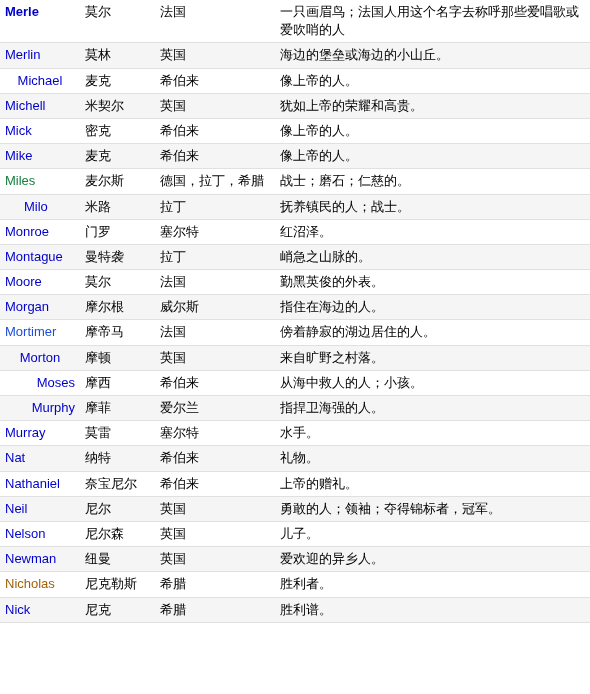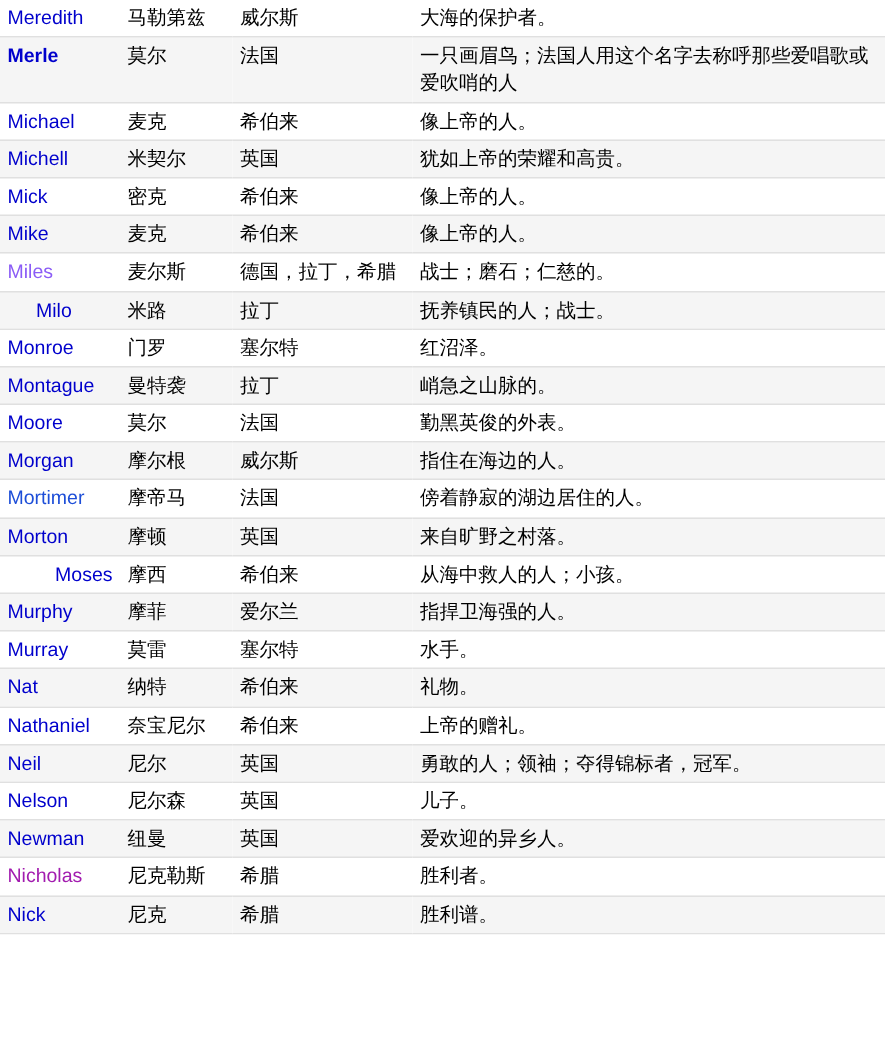--- a/index.html
+++ b/index.html
@@ -43,33 +43,33 @@
     td:nth-child(4) {
       color: #000;
     }
   </style>
 </head>
 <body>
 
 <table>
   <tbody id="table-body">
       <tr>
-      <td style="color:#0000cc; cursor:pointer;">Meredith</td>
-      <td>马勒第兹</td>
-      <td>威尔斯</td>
-      <td>大海的保护者。</td>
-    </tr>
-      <tr>
       <td style="color:#0000cc; cursor:pointer;font-weight:bold;">Merle</td>
       <td>莫尔</td>
       <td>法国</td>
       <td>一只画眉鸟；法国人用这个名字去称呼那些爱唱歌或爱吹哨的人</td>
     </tr>
       <tr>
-      <td style="color:#0000cc; cursor:pointer;">Michael</td>
+      <td style="color:#0000cc; cursor:pointer;">Merlin</td>
+      <td>莫林</td>
+      <td>英国</td>
+      <td>海边的堡垒或海边的小山丘。</td>
+    </tr>
+      <tr>
+      <td style="color:#0000cc; cursor:pointer;text-align:center;">Michael</td>
       <td>麦克</td>
       <td>希伯来</td>
       <td>像上帝的人。</td>
     </tr>
       <tr>
       <td style="color:#0000cc; cursor:pointer;">Michell</td>
       <td>米契尔</td>
       <td>英国</td>
       <td>犹如上帝的荣耀和高贵。</td>
     </tr>
@@ -79,21 +79,21 @@
       <td>希伯来</td>
       <td>像上帝的人。</td>
     </tr>
       <tr>
       <td style="color:#0000cc; cursor:pointer;margin-top:44px;">Mike</td>
       <td>麦克</td>
       <td>希伯来</td>
       <td>像上帝的人。</td>
     </tr>
       <tr>
-      <td style="color:#8b5cf6; cursor:pointer;">Miles</td>
+      <td style="color:#15803d; cursor:pointer;">Miles</td>
       <td>麦尔斯</td>
       <td>德国，拉丁，希腊</td>
       <td>战士；磨石；仁慈的。</td>
     </tr>
       <tr>
       <td style="color:#0000cc; cursor:pointer;padding-left:24px;">Milo</td>
       <td>米路</td>
       <td>拉丁</td>
       <td>抚养镇民的人；战士。</td>
     </tr>
@@ -121,33 +121,33 @@
       <td>威尔斯</td>
       <td>指住在海边的人。</td>
     </tr>
       <tr>
       <td style="color:#1d4ed8; cursor:pointer;">Mortimer</td>
       <td>摩帝马</td>
       <td>法国</td>
       <td>傍着静寂的湖边居住的人。</td>
     </tr>
       <tr>
-      <td style="color:#0000cc; cursor:pointer;">Morton</td>
+      <td style="color:#0000cc; cursor:pointer;text-align:center;">Morton</td>
       <td>摩顿</td>
       <td>英国</td>
       <td>来自旷野之村落。</td>
     </tr>
       <tr>
       <td style="color:#0000cc; cursor:pointer;text-align:right;">Moses</td>
       <td>摩西</td>
       <td>希伯来</td>
       <td>从海中救人的人；小孩。</td>
     </tr>
       <tr>
-      <td style="color:#0000cc; cursor:pointer;">Murphy</td>
+      <td style="color:#0000cc; cursor:pointer;text-align:right;">Murphy</td>
       <td>摩菲</td>
       <td>爱尔兰</td>
       <td>指捍卫海强的人。</td>
     </tr>
       <tr>
       <td style="color:#0000cc; cursor:pointer;">Murray</td>
       <td>莫雷</td>
       <td>塞尔特</td>
       <td>水手。</td>
     </tr>
@@ -175,21 +175,21 @@
       <td>英国</td>
       <td>儿子。</td>
     </tr>
       <tr>
       <td style="color:#0000cc; cursor:pointer;">Newman</td>
       <td>纽曼</td>
       <td>英国</td>
       <td>爱欢迎的异乡人。</td>
     </tr>
       <tr>
-      <td style="color:#a21caf; cursor:pointer;">Nicholas</td>
+      <td style="color:#a16207; cursor:pointer;">Nicholas</td>
       <td>尼克勒斯</td>
       <td>希腊</td>
       <td>胜利者。</td>
     </tr>
       <tr>
       <td style="color:#0000cc; cursor:pointer;">Nick</td>
       <td>尼克</td>
       <td>希腊</td>
       <td>胜利谱。</td>
     </tr>

